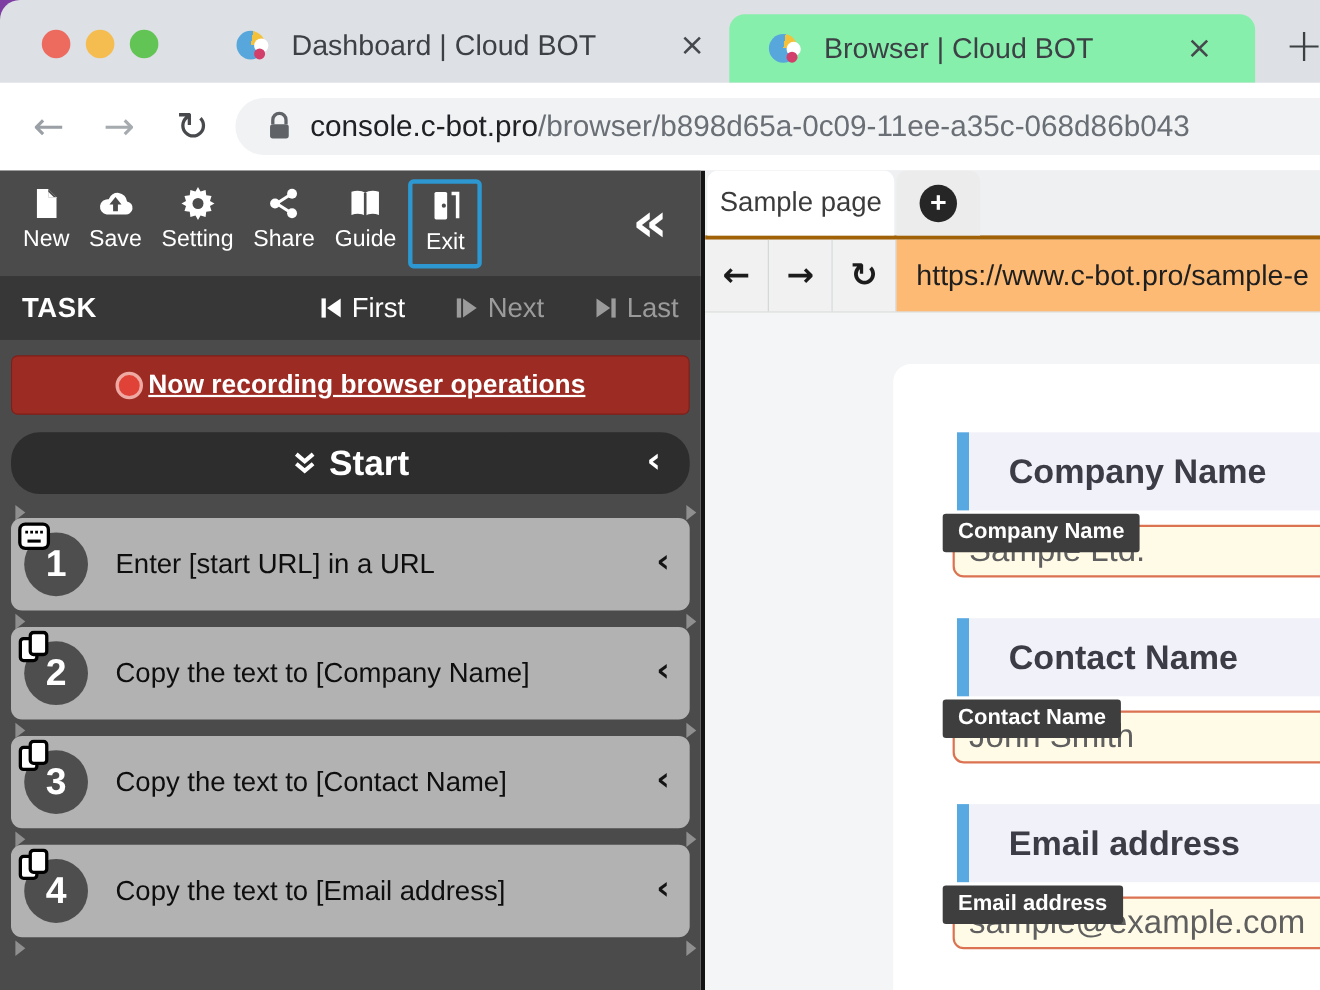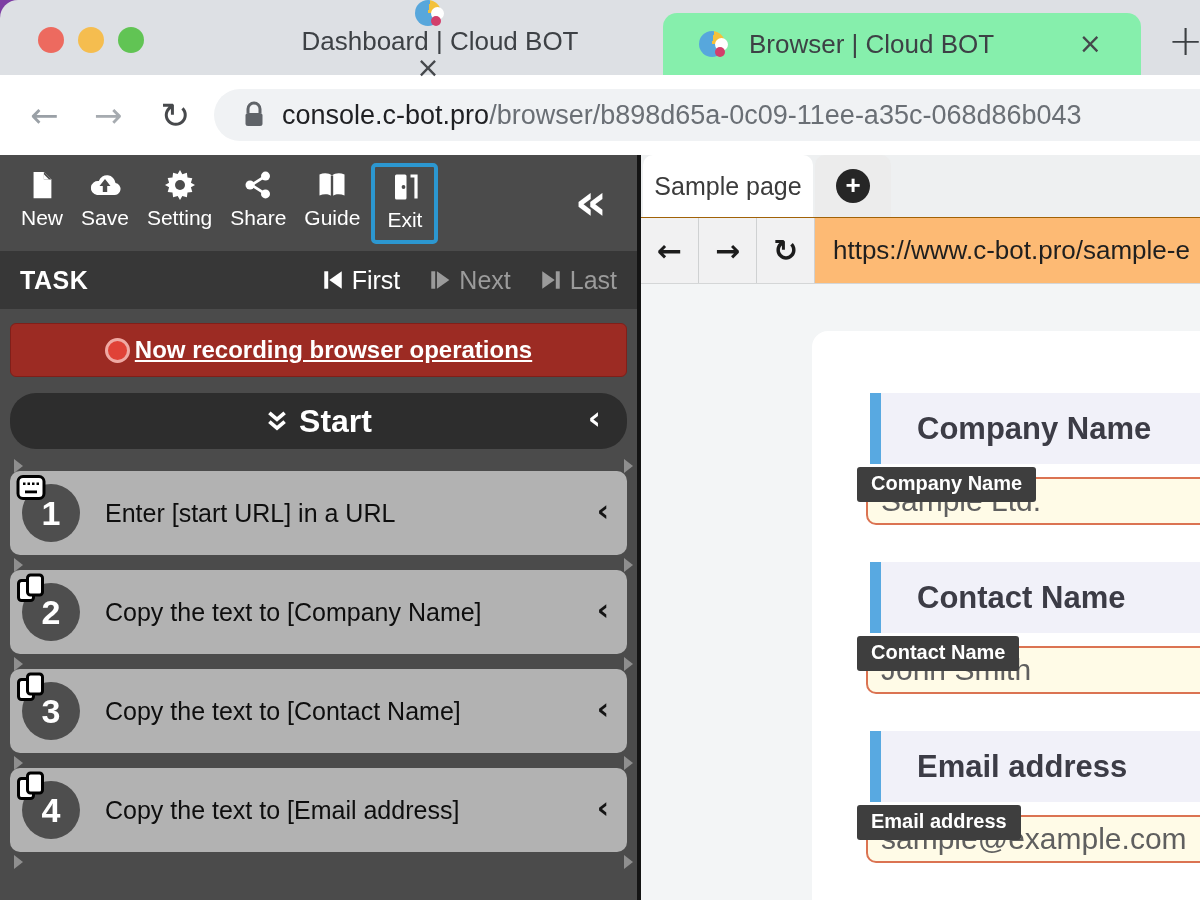--- a/index.html
+++ b/index.html
@@ -8,21 +8,21 @@
   .glyph { font-family:"DejaVu Sans",sans-serif; }
 
   
   .corner-wallpaper { position:absolute; top:0; left:0; width:28px; height:28px; background:#7d3da3; z-index:0; }
   .titlebar { position:relative; height:75px; background:#dde0e4; border-top-left-radius:18px; z-index:1; }
   .traffic { position:absolute; top:27px; left:38px; display:flex; gap:14px; }
   .light { width:26px; height:26px; border-radius:50%; }
   .light.red { background:#ed6a5f; } .light.yellow { background:#f5bd4f; } .light.green { background:#61c454; }
 
   .tab { position:absolute; display:flex; align-items:center; }
-  .tab-inactive { left:195px; top:0; width:460px; height:82px; padding:0 14px 0 20px;flex-direction:column; }
+  .tab-inactive { left:195px; top:0; width:460px; height:82px; padding:0 14px 0 20px; }
   .tab-active { left:663px; top:13px; width:478px; height:62px; background:#86efac; border-radius:14px 14px 0 0; padding:0 39px 0 36px; }
   .tab-title { font-size:26px; color:#3d4145; margin-left:24px; flex:1; white-space:nowrap; overflow:hidden; }
   .tab-close { font-size:28px; color:#45484c; line-height:1; cursor:default; }
   .favicon { position:relative; width:26px; height:26px; border-radius:50%; flex:0 0 26px;
     background:conic-gradient(from 10deg,#f3c13c 0 80deg,#57a7dc 80deg 360deg); }
   .favicon::before { content:""; position:absolute; right:-3px; top:7px; width:13px; height:13px; border-radius:50%; background:#fff; }
   .favicon::after { content:""; position:absolute; right:0px; bottom:0px; width:10px; height:10px; border-radius:50%; background:#d23f6b; }
   .newtab-btn { position:absolute; left:1168px; top:16px; font-size:42px; font-weight:300; color:#3c4043; }
 
   .addressbar { position:relative; height:80px; background:#fff; }
@@ -48,21 +48,21 @@
   .tb-collapse { margin-left:auto; font-size:50px; font-weight:bold; line-height:74px; padding-right:20px; color:#fff; }
 
   .timer-row { height:42px; display:flex; align-items:center; padding:0 18px; }
   .timer-text { font-size:26px; width:76px; }
   .progress-track { flex:1; height:22px; margin-left:22px; background:#e5e5e5; border-radius:11px; overflow:hidden; }
   .progress-fill { height:100%; border-radius:11px;
     background:repeating-linear-gradient(55deg,#4583ea 0 13px,#6ba0f4 13px 26px); }
 
   .task-bar { height:58px; background:#373737; display:flex; align-items:center; padding:16px 20px; }
   .task-title { font-size:25px; font-weight:bold; letter-spacing:0.5px; }
-  .task-nav { margin-left:auto; display:flex; gap:28px; align-items:center; }
+  .task-nav { margin-left:auto; display:flex; gap:44px; align-items:center; }
   .task-btn { display:flex; align-items:center; gap:7px; font-size:25px; }
   .task-btn.enabled { color:#ffffff; } .task-btn.disabled { color:#9b9b9b; }
 
   .rec-banner { margin:14px 10px 0; height:54px; background:#9c2b23; border:1px solid #801f19; border-radius:6px;
     display:flex; align-items:center; justify-content:center; gap:3px; }
   .rec-dot { width:25px; height:25px; border-radius:50%; background:#e04237; border:3px solid #efa9a3; margin-right:2px; }
   .rec-text { font-size:24px; font-weight:bold; color:#fff;text-decoration:underline; }
 
   .start-bar { margin:16px 10px 0; height:56px; background:#2d2d2d; border-radius:26px; position:relative;
     display:flex; align-items:center; justify-content:center; gap:10px; }
@@ -74,21 +74,21 @@
   .num-circle { width:58px; height:58px; border-radius:50%; background:#4e4e4e; color:#fff; font-size:34px; font-weight:bold;
     display:flex; align-items:center; justify-content:center; margin-left:12px; flex:0 0 58px; }
   .step-badge { position:absolute; top:3px; left:6px; z-index:2; }
   .step-label { margin-left:25px; font-size:25px; font-weight:500; }
   .step-chevron { position:absolute; right:18px; top:22px; font-size:30px; font-weight:bold; color:#141414; }
   .gap-tri { position:absolute; width:0; height:0; border-top:7px solid transparent; border-bottom:7px solid transparent;
     border-left:9px solid #8f8f8f; }
   .gap-tri.l { left:14px; } .gap-tri.r { right:4px; }
 
   
-  .etab-strip { height:63px; background:#eef0f1; border-bottom:1px solid #a16207; display:flex; }
+  .etab-strip { height:63px; background:#eef0f1; border-bottom:4px solid #a16207; display:flex; }
   .etab-active { margin-left:2px; width:170px; background:#fff; border-radius:10px 10px 0 0;
     display:flex; align-items:center; justify-content:center; font-size:25px; color:#3b3b3b; }
   .etab-new { margin-left:2px; width:76px; background:#ececec; border-radius:10px 10px 0 0;
     display:flex; align-items:center; justify-content:center; }
   .plus-circle { width:34px; height:34px; border-radius:50%; background:#262626; color:#fff; font-size:26px; font-weight:bold;
     display:flex; align-items:center; justify-content:center; line-height:1; padding-bottom:2px; }
   .enav { height:66px; display:flex; background:#f1f1f2; border-bottom:1px solid #d4d6d7; }
   .enav-btn { width:58px; border-right:1px solid #cfd1d2; display:flex; align-items:center; justify-content:center;
     font-size:30px; font-weight:bold; color:#1c1c1c; background:#f1f1f2; }
   .eurl { flex:1; background:#fdba74; display:flex; align-items:center; padding-left:18px; font-size:26px; color:#1f1f1f;

